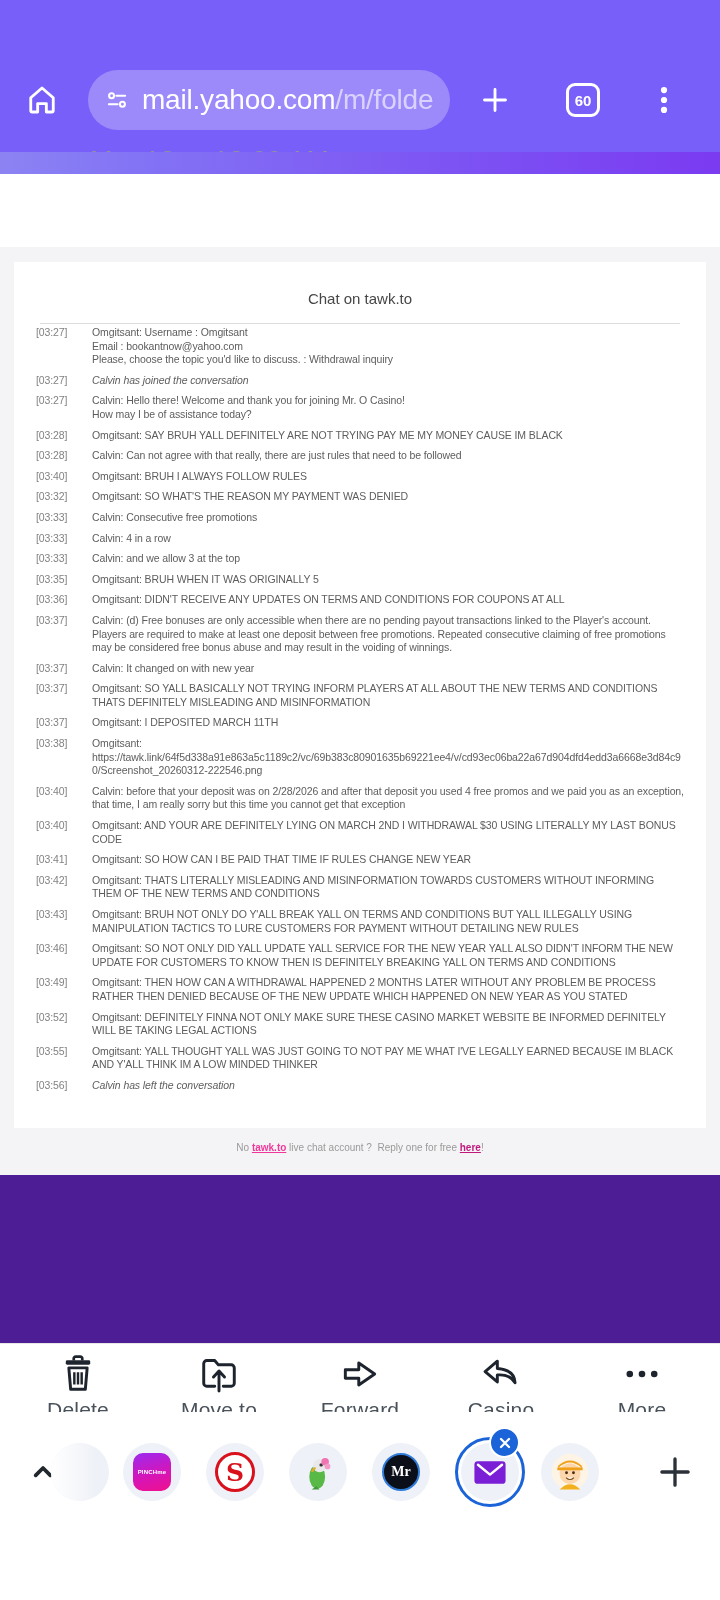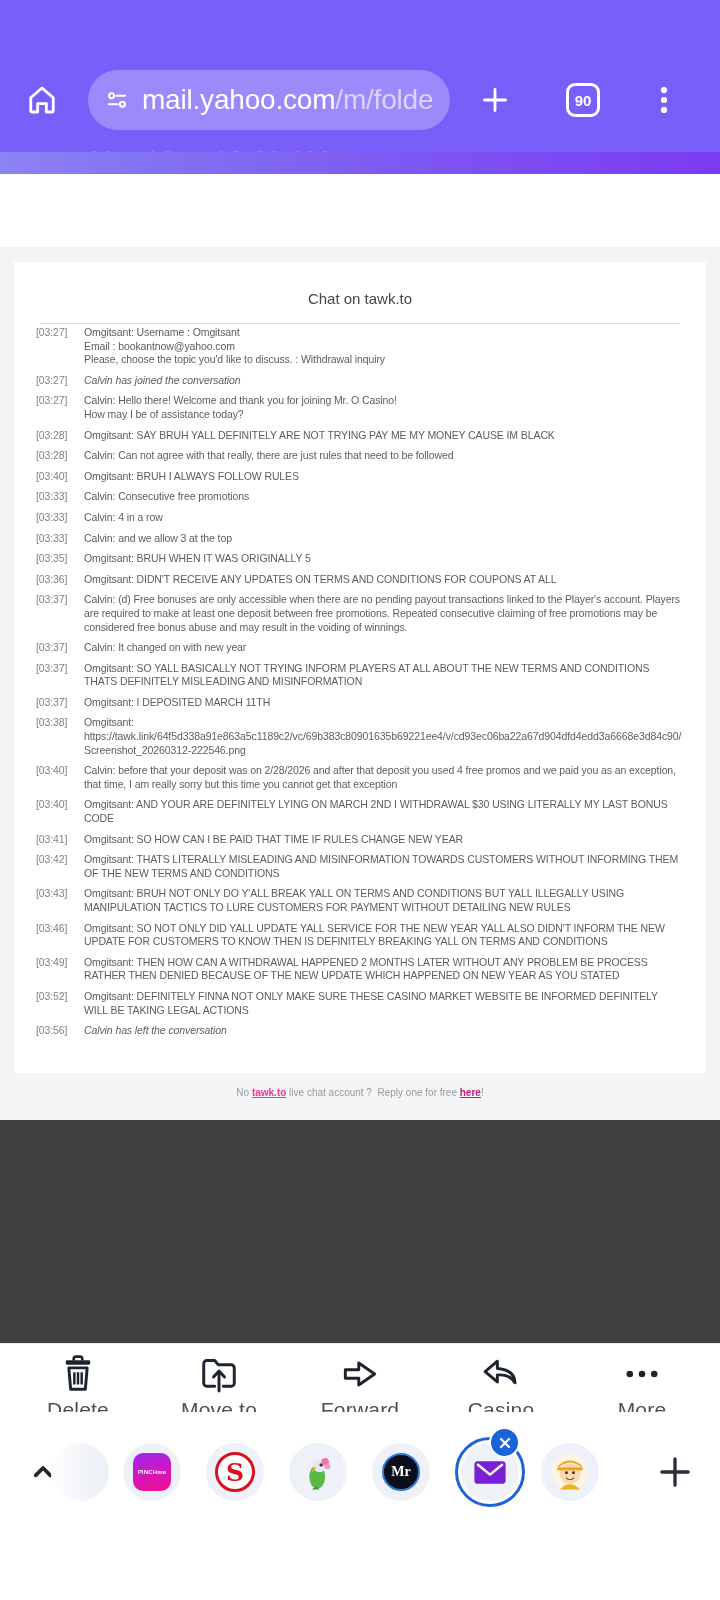--- a/index.html
+++ b/index.html
@@ -1,17 +1,17 @@
 <!DOCTYPE html>
 <html><head>
 <meta charset="utf-8">
 <style>
   html,body{margin:0;padding:0;background:#fff;}
   *{box-sizing:border-box;}
-  .screen{position:relative;width:720px;height:1600px;overflow:hidden;background:#404040;
+  .screen{position:relative;width:720px;height:1600px;overflow:hidden;background:#4c1d95;
           font-family:"Liberation Sans","DejaVu Sans",sans-serif;}
 
   
   .topbar{position:relative;width:720px;height:152px;background:#785ffa;}
   .home-btn{position:absolute;left:24px;top:82px;width:36px;height:36px;}
   .url-pill{position:absolute;left:88px;top:70px;width:362px;height:60px;border-radius:30px;
             background:rgba(255,255,255,.27);display:flex;align-items:center;padding:0 14px 0 16px;overflow:hidden;}
   .tune-ic{width:26px;height:26px;flex:none;margin-right:12px;}
   .url-text{font-size:28px;color:#fff;white-space:nowrap;letter-spacing:-.2px;}
   .url-text .path{color:rgba(255,255,255,.62);}
@@ -28,21 +28,21 @@
 
   
   .gray{background:#f4f4f6;padding:15px 14px 12px;}
   .card{background:#fff;padding:16px 20px 28px;}
   .chat-title{text-align:center;font-size:15px;color:#474747;padding:12px 0 16px;}
   .card hr{border:none;border-top:1px solid #dcdcdc;margin:0 6px;}
   .started{text-align:center;font-size:10.5px;color:#6a6a6a;padding:15px 0 14px;letter-spacing:-.1px;}
   .messages{padding:2px 2px 0;}
   .msg{display:flex;margin-bottom:7px;font-size:10.5px;line-height:13.6px;letter-spacing:-.1px;color:#5d5d5d;}
   .mtime{width:48px;flex:none;color:#828282;}
-  .mtext{flex:1;white-space:pre-line;word-break:break-word;}
+  .mtext{flex:1;white-space:pre-line;word-break:break-word;margin-left:8px;}
   .msg.sys .mtext{font-style:italic;}
   .mtext.breakall{word-break:break-all;}
   .footer-note{text-align:center;font-size:10px;color:#9a9a9a;padding:14px 0 10px;}
   .footer-note span{white-space:pre;}
   .footer-note a{text-decoration:underline;font-weight:bold;cursor:pointer;}
   .link-pink{color:#f0389a;}
   .link-here{color:#c2187c;}
 
   
   .toolbar{position:absolute;left:0;top:1343px;width:720px;height:257px;background:#fff;border-top:1px solid #e7e7e7;
@@ -89,21 +89,21 @@
           <circle cx="17" cy="16" r="2.3"></circle>
       </svg>
       <span class="url-text"><span>mail.yahoo.com</span><span class="path">/m/folde</span></span>
     </div>
     <div class="newtab-btn">
       <svg viewBox="0 0 24 24" width="36" height="36" fill="none" stroke="#fff" stroke-width="1.9" stroke-linecap="round">
           <path d="M12 5 V19 M5 12 H19"></path>
         </svg>
     </div>
     <div class="tabcount">
-        <span>90</span>
+        <span>60</span>
       </div>
     <div class="kebab">
       <svg viewBox="0 0 24 24" width="34" height="36" fill="#fff">
           <circle cx="12" cy="5" r="2.2"></circle>
           <circle cx="12" cy="12" r="2.2"></circle>
           <circle cx="12" cy="19" r="2.2"></circle>
         </svg>
     </div>
   </header>
 
@@ -144,20 +144,24 @@
   <div class="msg">
     <span class="mtime">[03:28]</span>
     <span class="mtext">Calvin: Can not agree with that really, there are just rules that need to be followed</span>
   </div>
 
   <div class="msg">
     <span class="mtime">[03:40]</span>
     <span class="mtext">Omgitsant: BRUH I ALWAYS FOLLOW RULES</span>
   </div>
 
+  <div class="msg">
+    <span class="mtime">[03:32]</span>
+    <span class="mtext">Omgitsant: SO WHAT'S THE REASON MY PAYMENT WAS DENIED</span>
+  </div>
 
   <div class="msg">
     <span class="mtime">[03:33]</span>
     <span class="mtext">Calvin: Consecutive free promotions</span>
   </div>
 
   <div class="msg">
     <span class="mtime">[03:33]</span>
     <span class="mtext">Calvin: 4 in a row</span>
   </div>
@@ -236,20 +240,24 @@
   <div class="msg">
     <span class="mtime">[03:49]</span>
     <span class="mtext">Omgitsant: THEN HOW CAN A WITHDRAWAL HAPPENED 2 MONTHS LATER WITHOUT ANY PROBLEM BE PROCESS RATHER THEN DENIED BECAUSE OF THE NEW UPDATE WHICH HAPPENED ON NEW YEAR AS YOU STATED</span>
   </div>
 
   <div class="msg">
     <span class="mtime">[03:52]</span>
     <span class="mtext">Omgitsant: DEFINITELY FINNA NOT ONLY MAKE SURE THESE CASINO MARKET WEBSITE BE INFORMED DEFINITELY WILL BE TAKING LEGAL ACTIONS</span>
   </div>
 
+  <div class="msg">
+    <span class="mtime">[03:55]</span>
+    <span class="mtext">Omgitsant: YALL THOUGHT YALL WAS JUST GOING TO NOT PAY ME WHAT I'VE LEGALLY EARNED BECAUSE IM BLACK AND Y'ALL THINK IM A LOW MINDED THINKER</span>
+  </div>
 
   <div class="msg sys">
     <span class="mtime">[03:56]</span>
     <span class="mtext">Calvin has left the conversation</span>
   </div>
 </div>
     </div>
     <div class="footer-note"><span>No </span><a class="link-pink">tawk.to</a><span> live chat account ?  Reply one for free </span><a class="link-here">here</a><span>!</span></div>
   </div>
 

